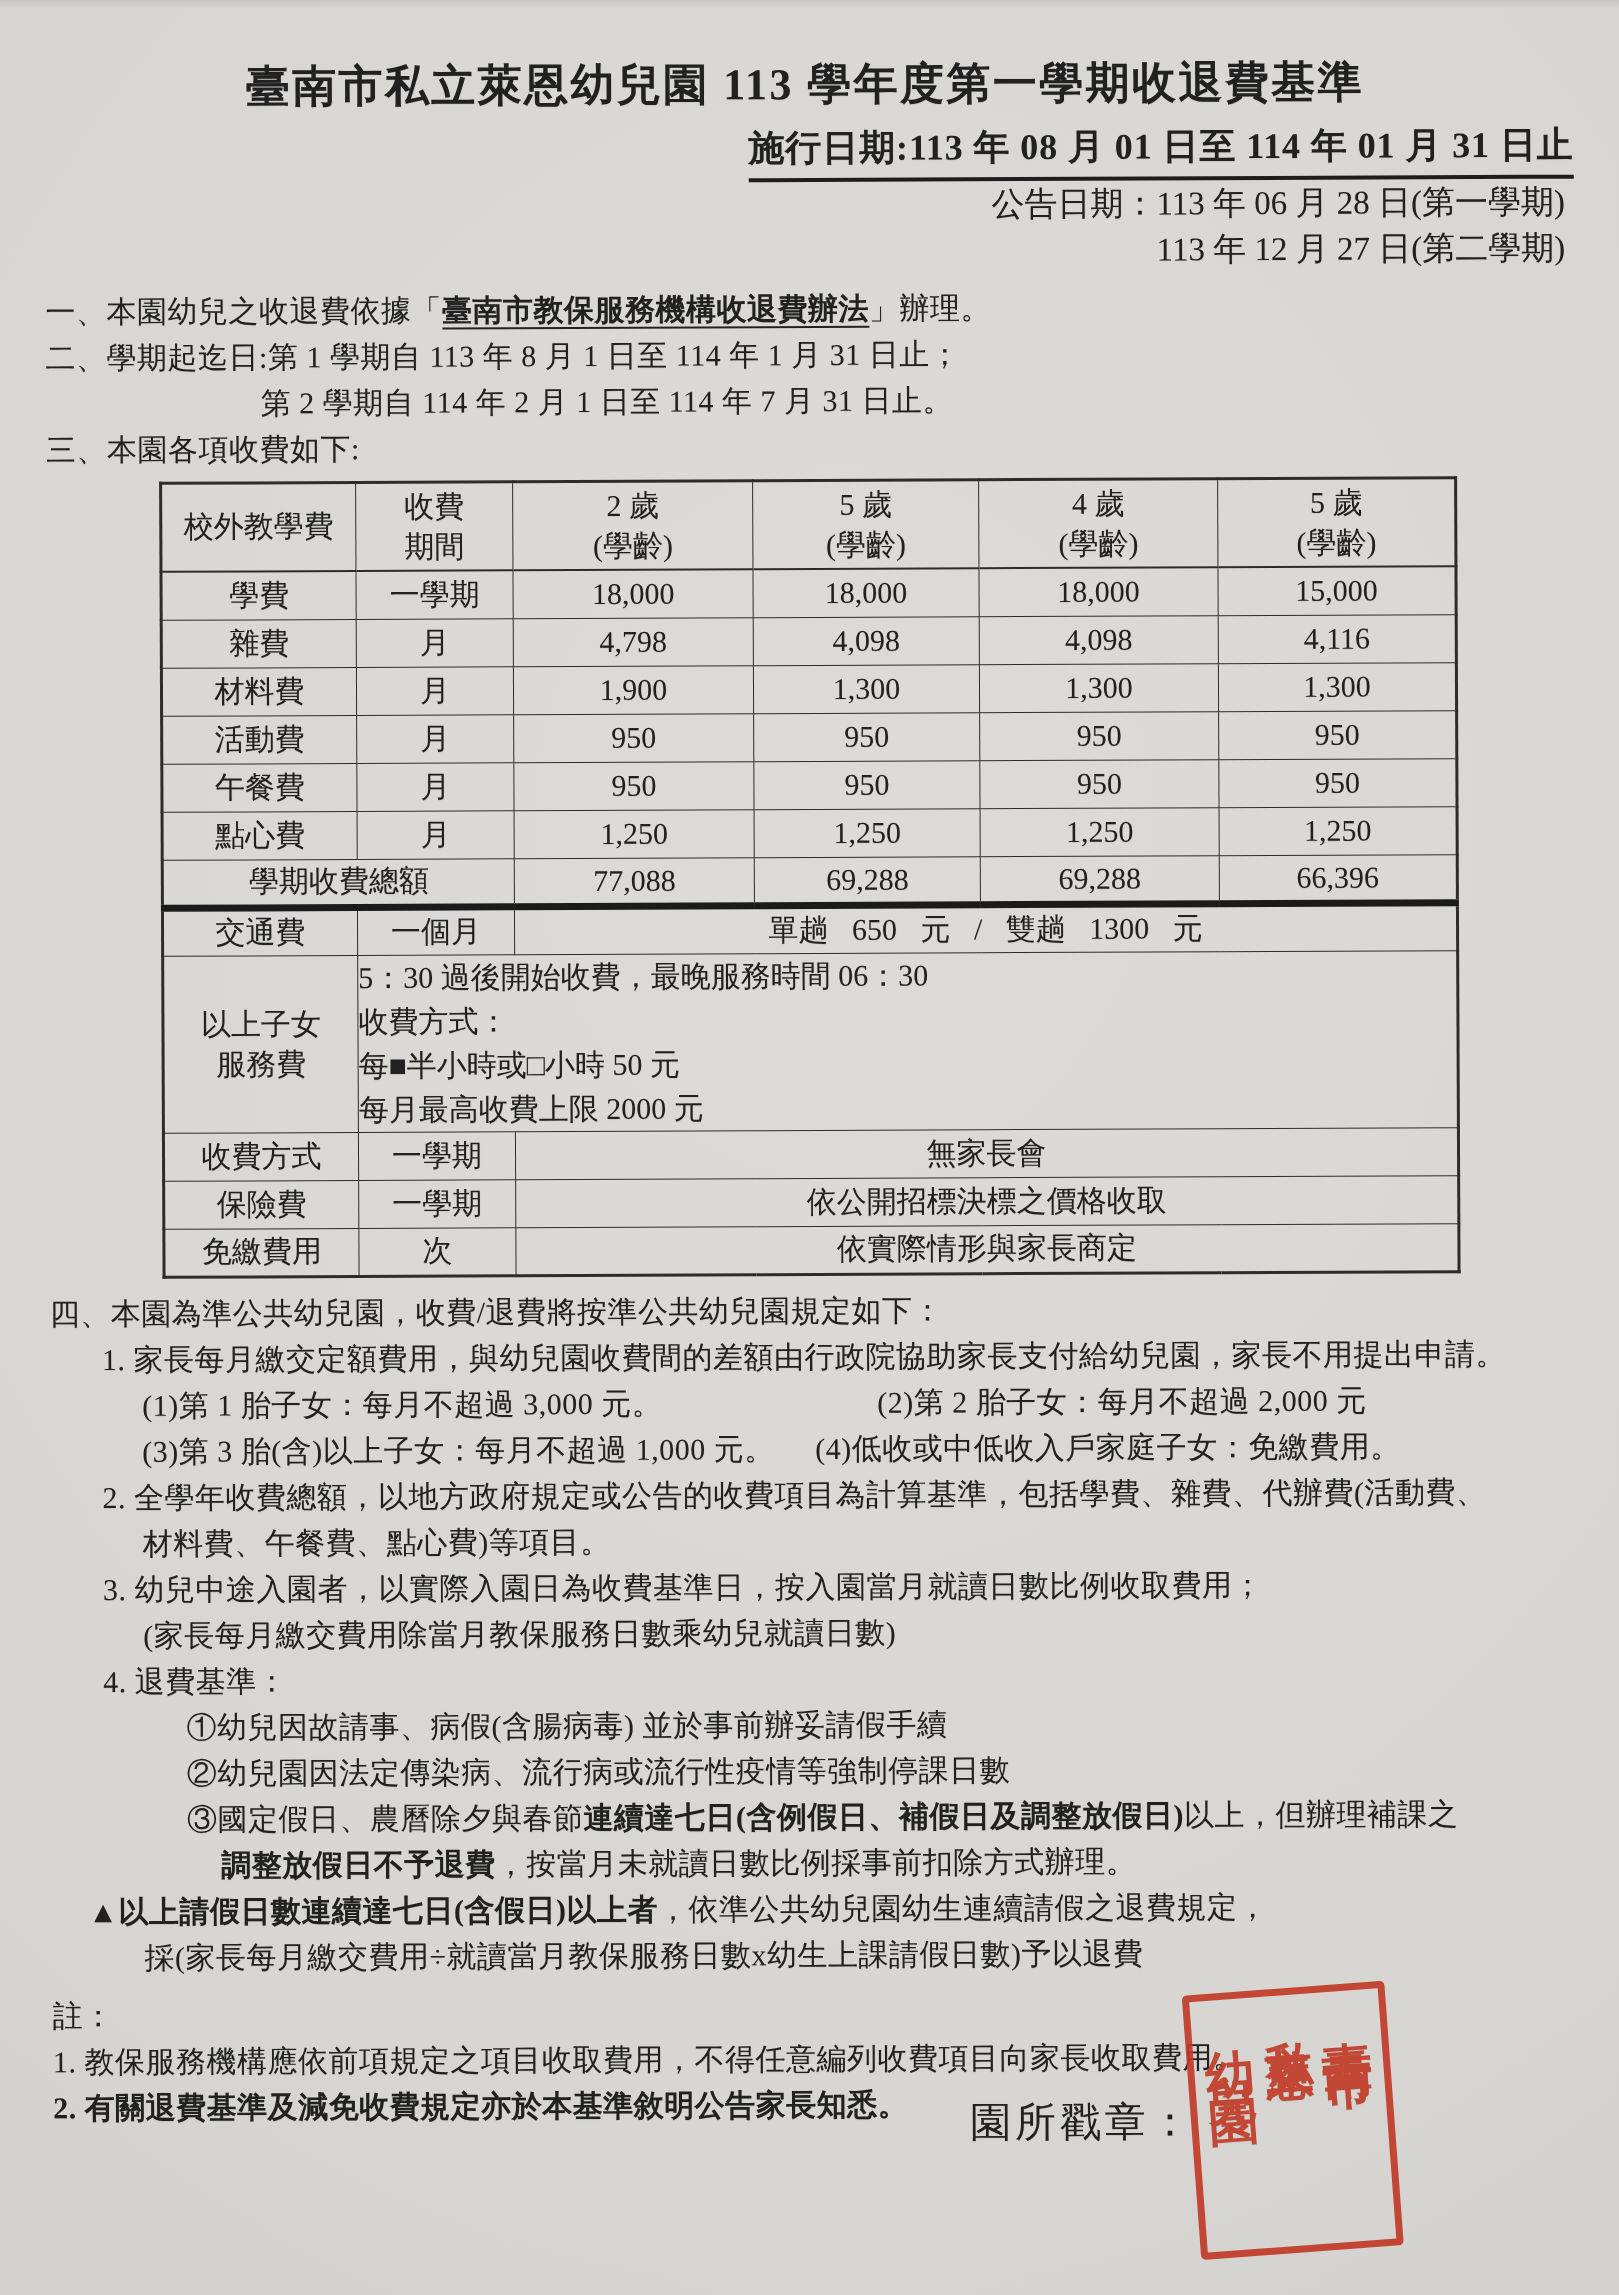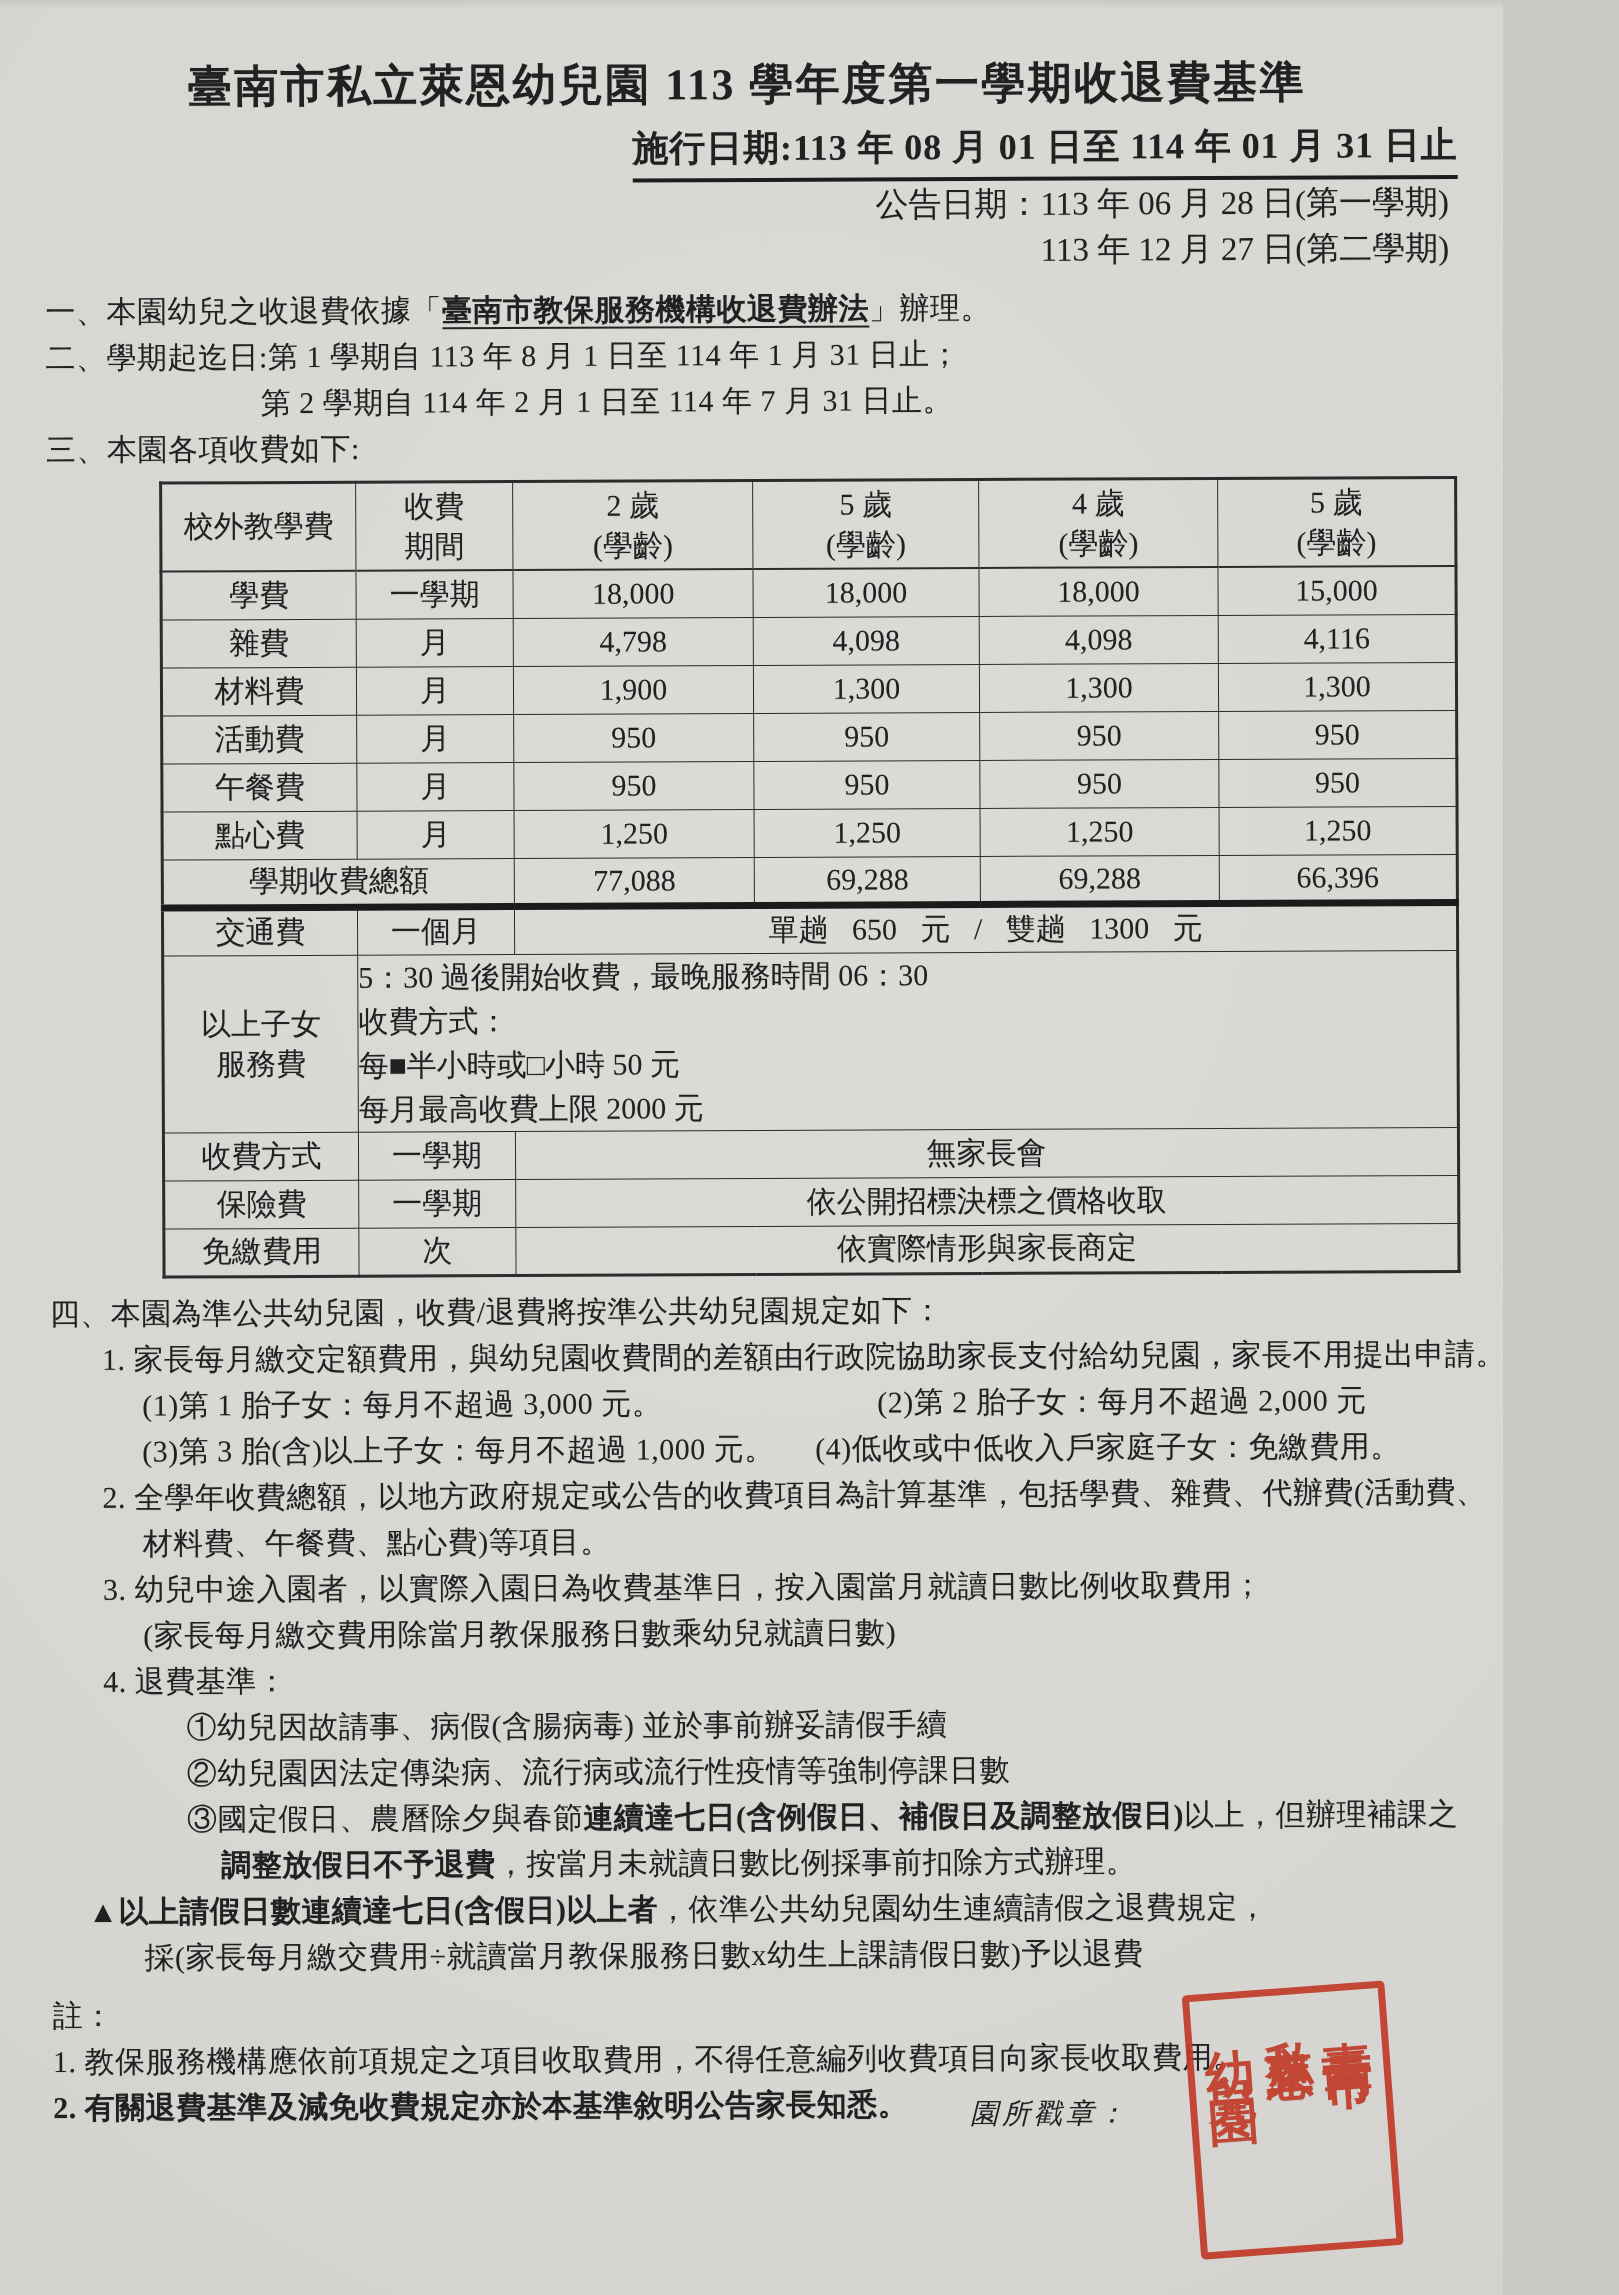--- a/index.html
+++ b/index.html
@@ -1,17 +1,17 @@
 <!DOCTYPE html>
 <html lang="zh-Hant" style="font-size:7.5px"><head>
 <meta charset="utf-8">
 <style>
   html,body{margin:0;padding:0;background:#c9c8c5;}
   .page{
-    position:relative;width:1503px;height:2295px;overflow:hidden;
+    position:relative;width:1619px;height:2295px;overflow:hidden;
     background:
       linear-gradient(180deg, rgba(150,150,148,.25) 0, rgba(150,150,148,0) 8.5px),
       radial-gradient(140% 115% at 52% 36%, #dcdbd7 0%, #d7d6d2 48%, #d0cfcb 80%, #c5c4c1 100%);
     color:#212121;
     font-family:"Liberation Serif","DejaVu Serif",serif;
   }
   .content{position:absolute;inset:0;transform:rotate(-0.25deg);text-shadow:0 0.5px 0.9px rgba(60,60,60,.18);}
   .title{margin:0;padding-top:55px;text-align:center;font-size:44px;font-weight:700;letter-spacing:2.4px;}
   .eff-row{text-align:right;padding-right:41px;margin-top:11.3px;line-height:47px;}
   .eff{display:inline-block;font-size:36px;font-weight:700;letter-spacing:0.9px;border-bottom:4.2px solid #1d1d1d;padding-bottom:5.7px;}
@@ -33,21 +33,21 @@
   .ext-lines div{line-height:44px;text-align:left;}
   .s4-num{padding-left:101px;}
   .s4-sub{padding-left:141px;}
   .s4-circ{padding-left:184px;}
   .s4-c3b{padding-left:218px;}
   .s4-tri{padding-left:85px;}
   .bold{font-weight:700;}
   .w1{display:inline-block;width:735px;}
   .w2{display:inline-block;width:673px;}
   .mt{margin-top:12.2px;}
-  .stamp-label{position:absolute;left:966px;top:2096px;font-size:28px;letter-spacing:3.8px;font-style:italic;}
+  .stamp-label{position:absolute;left:966px;top:2096px;font-size:41px;letter-spacing:3.8px;}
   .stamp{
     position:absolute;left:1187px;top:1990px;width:203px;height:265px;
     border:7px solid #c23b28;border-radius:4.7px;transform:rotate(-4deg);
     display:flex;flex-direction:row-reverse;justify-content:space-evenly;align-items:flex-start;
     padding:7.5px 1.9px;box-sizing:border-box;color:#c23b28;opacity:.92;
   }
   .stamp-col{writing-mode:vertical-rl;text-orientation:upright;font-weight:700;font-size:50px;line-height:1.04;}
   .col-r{letter-spacing:7.5px;margin-top:3.8px;}
   .col-m{font-size:47px;letter-spacing:4.7px;}
   .col-l{letter-spacing:25.4px;margin-top:2.8px;}

